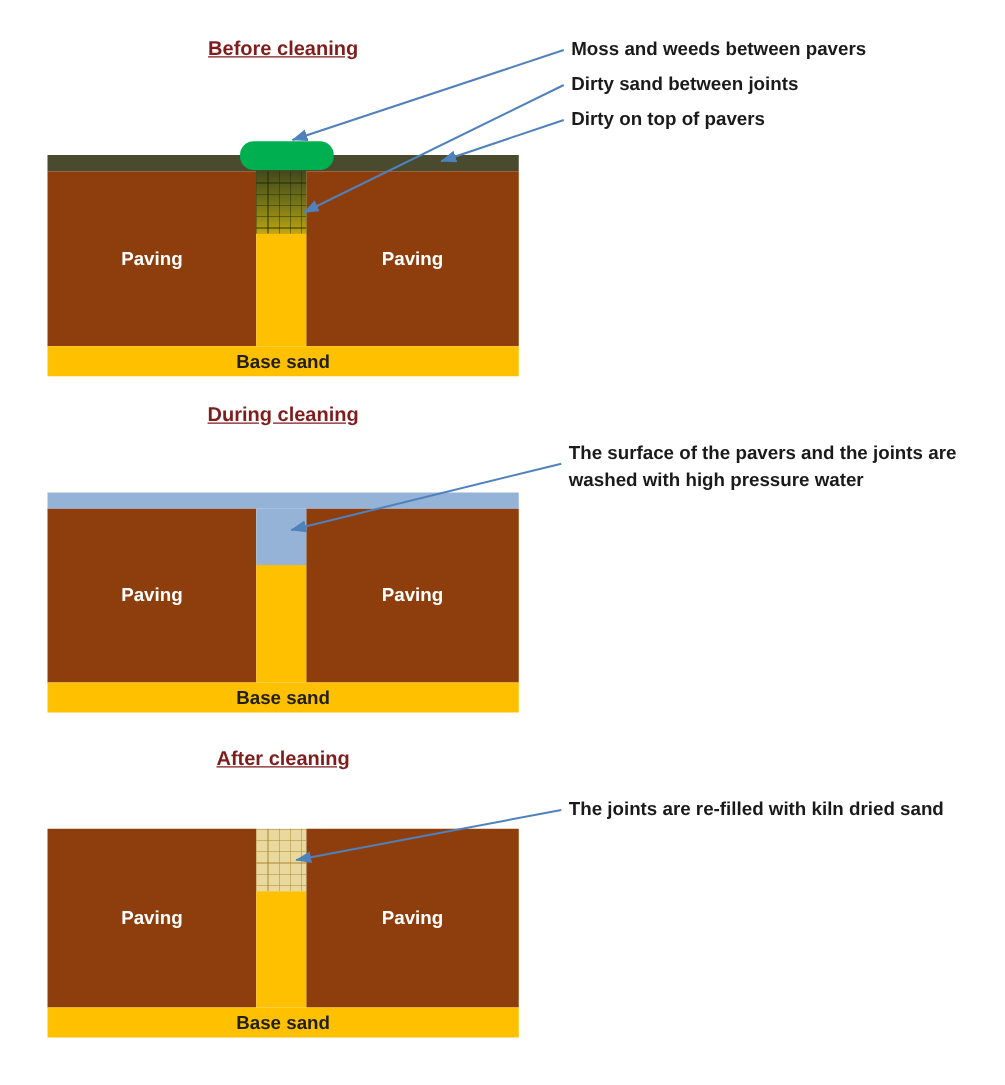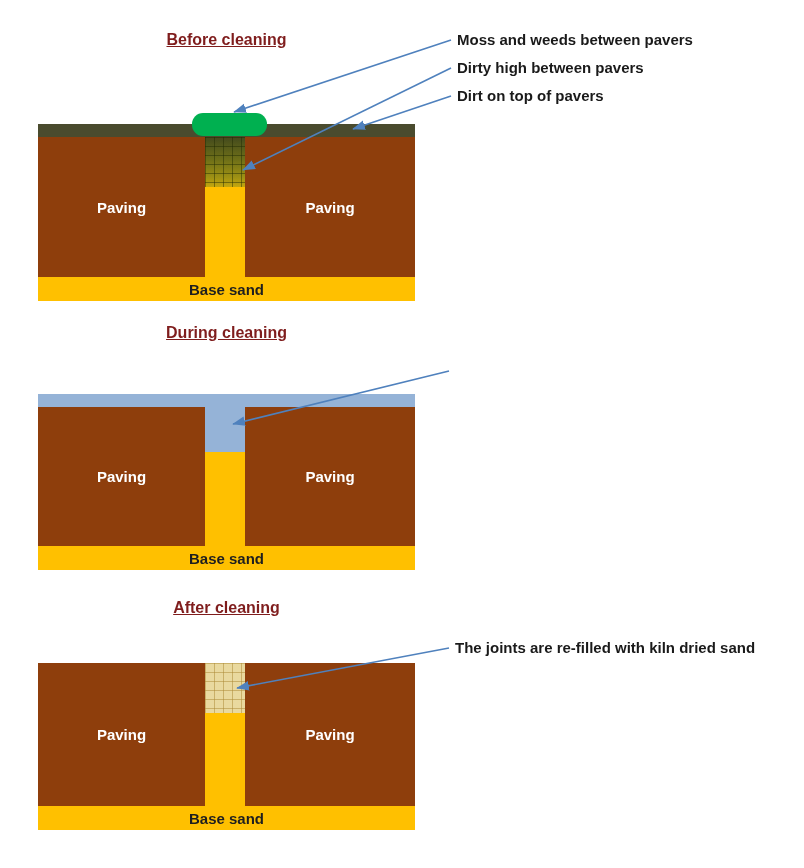--- a/index.html
+++ b/index.html
@@ -34,22 +34,22 @@
   .arrow-line { stroke:var(--arrow,#4f81bd); stroke-width:1.6; fill:none; }
 </style>
 </head>
 <body>
 
 <div class="canvas">
 
   <div class="abs title" style="left:38px; top:31px; width:377px;">Before cleaning</div>
 
   <div class="abs annotation" style="left:457px; top:29px;text-align:center;">Moss and weeds between pavers</div>
-  <div class="abs annotation" style="left:457px; top:57px;">Dirty high  between pavers</div>
-  <div class="abs annotation" style="left:457px; top:85px;">Dirt on top of pavers</div>
+  <div class="abs annotation" style="left:457px; top:57px;">Dirty sand  between joints</div>
+  <div class="abs annotation" style="left:457px; top:85px;">Dirty on top of pavers</div>
 
   <div class="abs dirt-layer" style="left:38px; top:124px; width:377px; height:13px;"></div>
 
   <div class="abs paving-block" style="left:38px; top:137px; width:167px; height:140px;">
     <span class="paving-label">Paving</span>
   </div>
   <div class="abs paving-block" style="left:245px; top:137px; width:170px; height:140px;">
     <span class="paving-label">Paving</span>
   </div>
 
@@ -57,20 +57,21 @@
   <div class="abs joint-sand" style="left:205px; top:187px; width:40px; height:90px;"></div>
 
   <div class="abs moss" style="left:192px; top:113px; width:75px; height:23px;"></div>
 
   <div class="abs base-sand" style="left:38px; top:277px; width:377px; height:24px;">
     <span class="base-label">Base sand</span>
   </div>
 
   <div class="abs title" style="left:38px; top:324px; width:377px;">During cleaning</div>
 
+  <div class="abs annotation" style="left:455px; top:352px; width:345px;">The surface of the pavers and the joints are washed with high pressure water</div>
 
   <div class="abs water" style="left:38px; top:394px; width:377px; height:13px;"></div>
 
   <div class="abs paving-block" style="left:38px; top:407px; width:167px; height:139px;">
     <span class="paving-label">Paving</span>
   </div>
   <div class="abs paving-block" style="left:245px; top:407px; width:170px; height:139px;">
     <span class="paving-label">Paving</span>
   </div>
 

